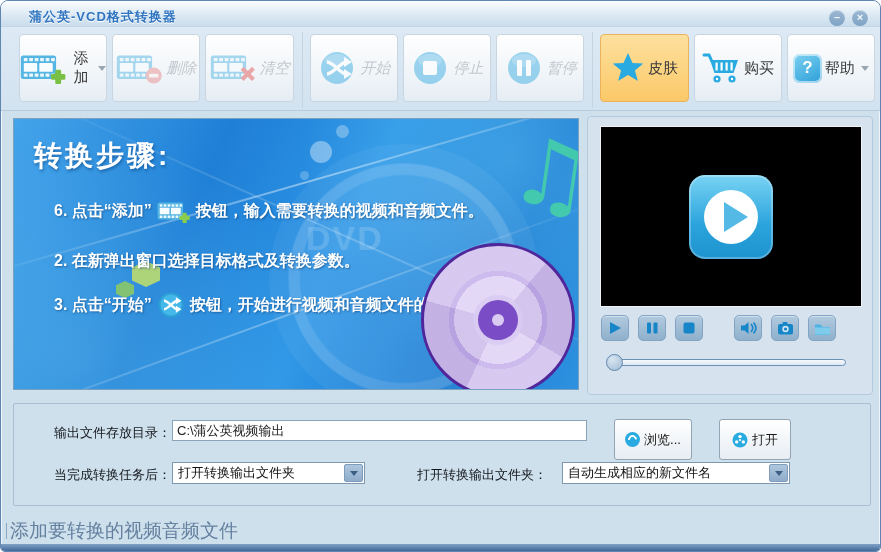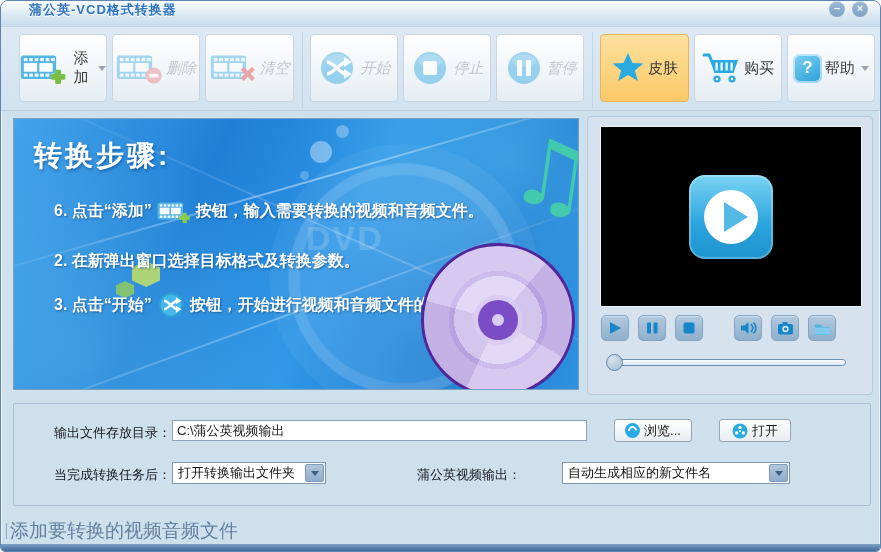--- a/index.html
+++ b/index.html
@@ -3,21 +3,21 @@
 <meta charset="utf-8">
 <style>
   * { box-sizing: border-box; margin: 0; padding: 0; }
   html,body { width:881px; height:552px; background:#fff; font-family:"Liberation Sans","DejaVu Sans",sans-serif; }
   .window { position:relative; width:881px; height:552px; border:1px solid #5E86B0; border-radius:8px 8px 5px 5px;
             background:#CFE0ED; overflow:hidden; box-shadow: inset 0 0 0 1px rgba(255,255,255,.65); }
 
   
   .titlebar { position:absolute; top:0; left:0; right:0; height:26px;
               background:linear-gradient(#FBFDFE,#DCE9F4 55%,#CADDEC);
-              border-bottom:1px solid #C3D5E5; display:flex; align-items:flex-start; padding:0 12px 0 28px; }
+              border-bottom:1px solid #C3D5E5; display:flex; align-items:flex-end; padding:0 12px 0 28px; }
   .title { color:#2F74C0; font-weight:bold; font-size:13px; text-shadow:0 1px 0 #fff; letter-spacing:1px; }
   .win-controls { margin-left:auto; display:flex; gap:7px; }
   .win-btn { width:16px; height:16px; border-radius:50%; background:linear-gradient(#9CB8D3,#7FA3C4);
              color:#F2F7FB; font-size:11px; font-weight:bold; line-height:15px; text-align:center; cursor:pointer;
              box-shadow: inset 0 1px 0 rgba(255,255,255,.5); }
 
   
   .toolbar { position:absolute; top:26px; left:0; right:0; height:84px;
              background:linear-gradient(#DDEAF5,#D2E2EF); border-bottom:1px solid #B9CCDD;
              display:flex; align-items:flex-start; padding:7px 0 0 18px; }
@@ -104,32 +104,32 @@
                background:radial-gradient(circle at 35% 30%, #D8E5F0, #9FBBD4); border:1px solid #5F87AE; }
 
   
   .settings { position:absolute; left:12px; top:402px; width:858px; height:103px;
               border:1px solid #A8BFD4; border-radius:2px; }
   .set-label { position:absolute; font-size:13px; font-weight:normal; color:#14181D; }
   .lab1 { left:40px; top:20px; } .lab2 { left:40px; top:62px; } .lab3 { left:403px; top:62px; }
   .text-input { position:absolute; left:158px; top:16px; width:415px; height:21px; border:1px solid #8CA3B8;
                 background:#fff; font-size:13px; padding:0 4px; color:#222;
                 font-family:"Liberation Sans","DejaVu Sans",sans-serif; }
-  .btn-small { position:absolute; height:23px; border:1px solid #93A5B5; border-radius:3px; cursor:pointer;
+  .btn-small { position:absolute; height:41px; border:1px solid #93A5B5; border-radius:3px; cursor:pointer;
                background:linear-gradient(#FFFFFF,#E7EDF3); font-size:13px; color:#1A1A1A;
                display:flex; align-items:center; justify-content:center; gap:4px;
                font-family:"Liberation Sans","DejaVu Sans",sans-serif; }
   .browse { left:600px; top:15px; width:78px; }
   .open { left:705px; top:15px; width:72px; }
   .circ-icon { position:relative; width:15px; height:15px; border-radius:50%; background:#29ABE2; flex:none; }
   .circ-icon .swirl { position:absolute; inset:3px; border-radius:50%; border:2px solid #fff;
                       border-right-color:transparent; border-bottom-color:transparent; transform:rotate(40deg); }
   .dropdown { position:absolute; height:22px; background:#fff; border:1px solid #7F98B0; display:flex;
               align-items:center; cursor:pointer; }
-  .dd1 { left:158px; top:58px; width:154px; } .dd2 { left:548px; top:58px; width:228px; }
+  .dd1 { left:158px; top:58px; width:193px; } .dd2 { left:548px; top:58px; width:228px; }
   .dd-value { flex:1; font-size:13px; padding-left:5px; color:#111; white-space:nowrap; overflow:hidden; }
   .dd-btn { width:19px; height:18px; margin:1px; border-radius:2px; border:1px solid #7E9CBC;
             background:linear-gradient(#AFC7DD,#8FACCB); display:flex; align-items:center; justify-content:center; }
   .dd-caret { width:0; height:0; border-left:4px solid transparent; border-right:4px solid transparent;
               border-top:5px solid #3D5F83; }
 
   
   .statusbar { position:absolute; left:2px; right:2px; bottom:7px; height:26px; display:flex;
                align-items:center; padding-left:3px; }
   .status-divider { width:1px; height:16px; background:#8FA9C2; margin-right:3px; }
@@ -453,21 +453,21 @@
     </button>
 
     <span class="set-label lab2">当完成转换任务后：</span>
     <div class="dropdown dd1">
       <span class="dd-value">打开转换输出文件夹</span>
       <span class="dd-btn">
           <span class="dd-caret"></span>
         </span>
     </div>
 
-    <span class="set-label lab3">蒲公英视频输出：</span>
+    <span class="set-label lab3">打开转换输出文件夹：</span>
     <div class="dropdown dd2">
       <span class="dd-value">自动生成相应的新文件名</span>
       <span class="dd-btn">
           <span class="dd-caret"></span>
         </span>
     </div>
   </div>
 
   <div class="statusbar">
     <span class="status-divider"></span>

